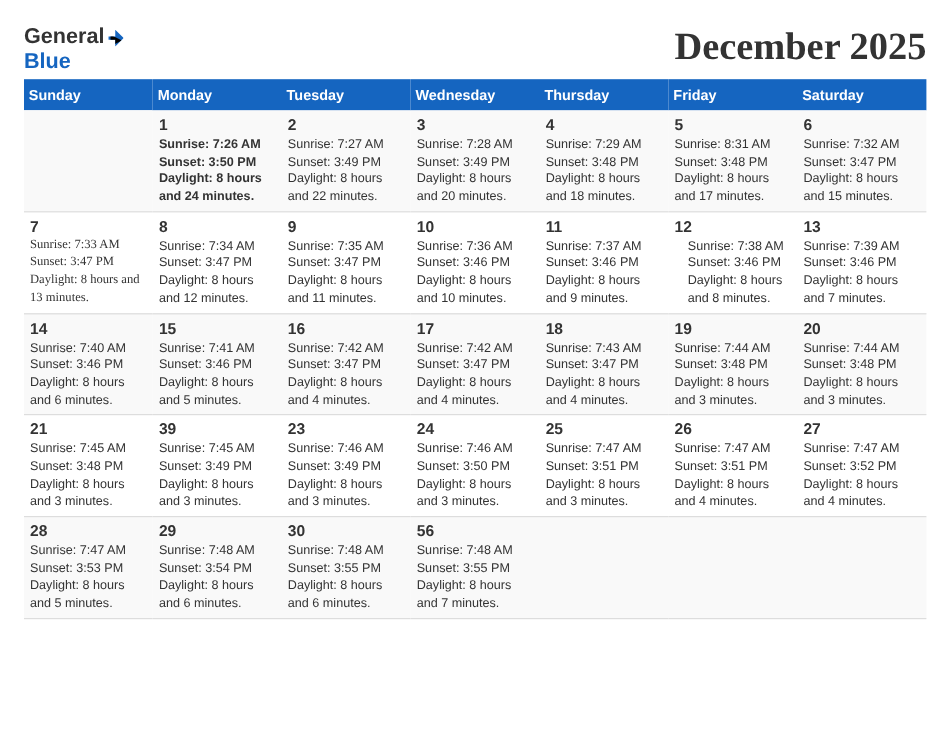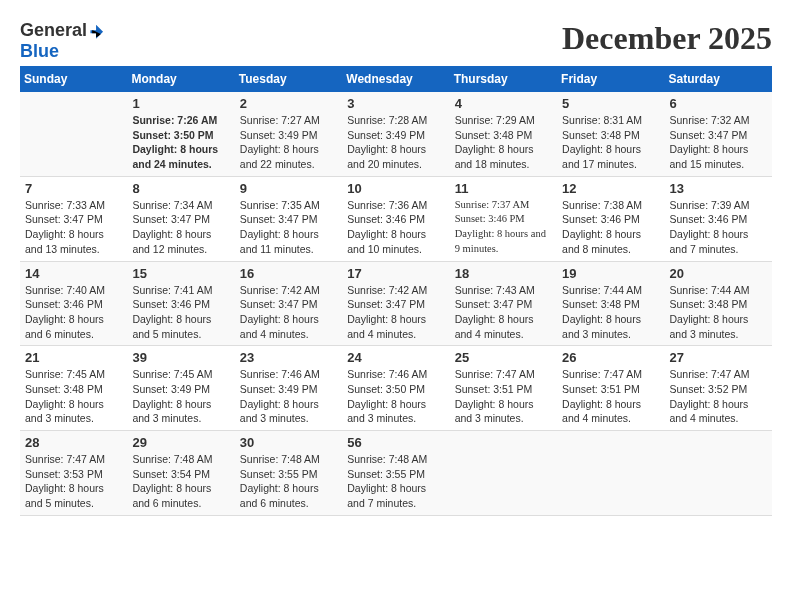--- a/index.html
+++ b/index.html
@@ -161,21 +161,21 @@
         <td>
           <div class="day-num">6</div>
           <div class="day-info" style="white-space: pre-line;">Sunrise: 7:32 AM
 Sunset: 3:47 PM
 Daylight: 8 hours and 15 minutes.</div>
         </td>
       </tr>
       <tr>
         <td>
           <div class="day-num">7</div>
-          <div class="day-info" style="white-space: pre-line;">Sunrise: 7:33 AM
+          <div class="day-info" style="white-space: pre-line; font-family: Liberation Serif, serif;">Sunrise: 7:33 AM
 Sunset: 3:47 PM
 Daylight: 8 hours and 13 minutes.</div>
         </td>
         <td>
           <div class="day-num">8</div>
           <div class="day-info" style="white-space: pre-line;">Sunrise: 7:34 AM
 Sunset: 3:47 PM
 Daylight: 8 hours and 12 minutes.</div>
         </td>
         <td>
@@ -185,27 +185,27 @@
 Daylight: 8 hours and 11 minutes.</div>
         </td>
         <td>
           <div class="day-num">10</div>
           <div class="day-info" style="white-space: pre-line;">Sunrise: 7:36 AM
 Sunset: 3:46 PM
 Daylight: 8 hours and 10 minutes.</div>
         </td>
         <td>
           <div class="day-num">11</div>
-          <div class="day-info" style="white-space: pre-line; font-family: Liberation Serif, serif;">Sunrise: 7:37 AM
+          <div class="day-info" style="white-space: pre-line;">Sunrise: 7:37 AM
 Sunset: 3:46 PM
 Daylight: 8 hours and 9 minutes.</div>
         </td>
         <td>
           <div class="day-num">12</div>
-          <div class="day-info" style="white-space: pre-line;">Sunrise: 7:38 AM
+          <div class="day-info" style="white-space: pre-line; margin-left: 11px;">Sunrise: 7:38 AM
 Sunset: 3:46 PM
 Daylight: 8 hours and 8 minutes.</div>
         </td>
         <td>
           <div class="day-num">13</div>
           <div class="day-info" style="white-space: pre-line;">Sunrise: 7:39 AM
 Sunset: 3:46 PM
 Daylight: 8 hours and 7 minutes.</div>
         </td>
       </tr>

